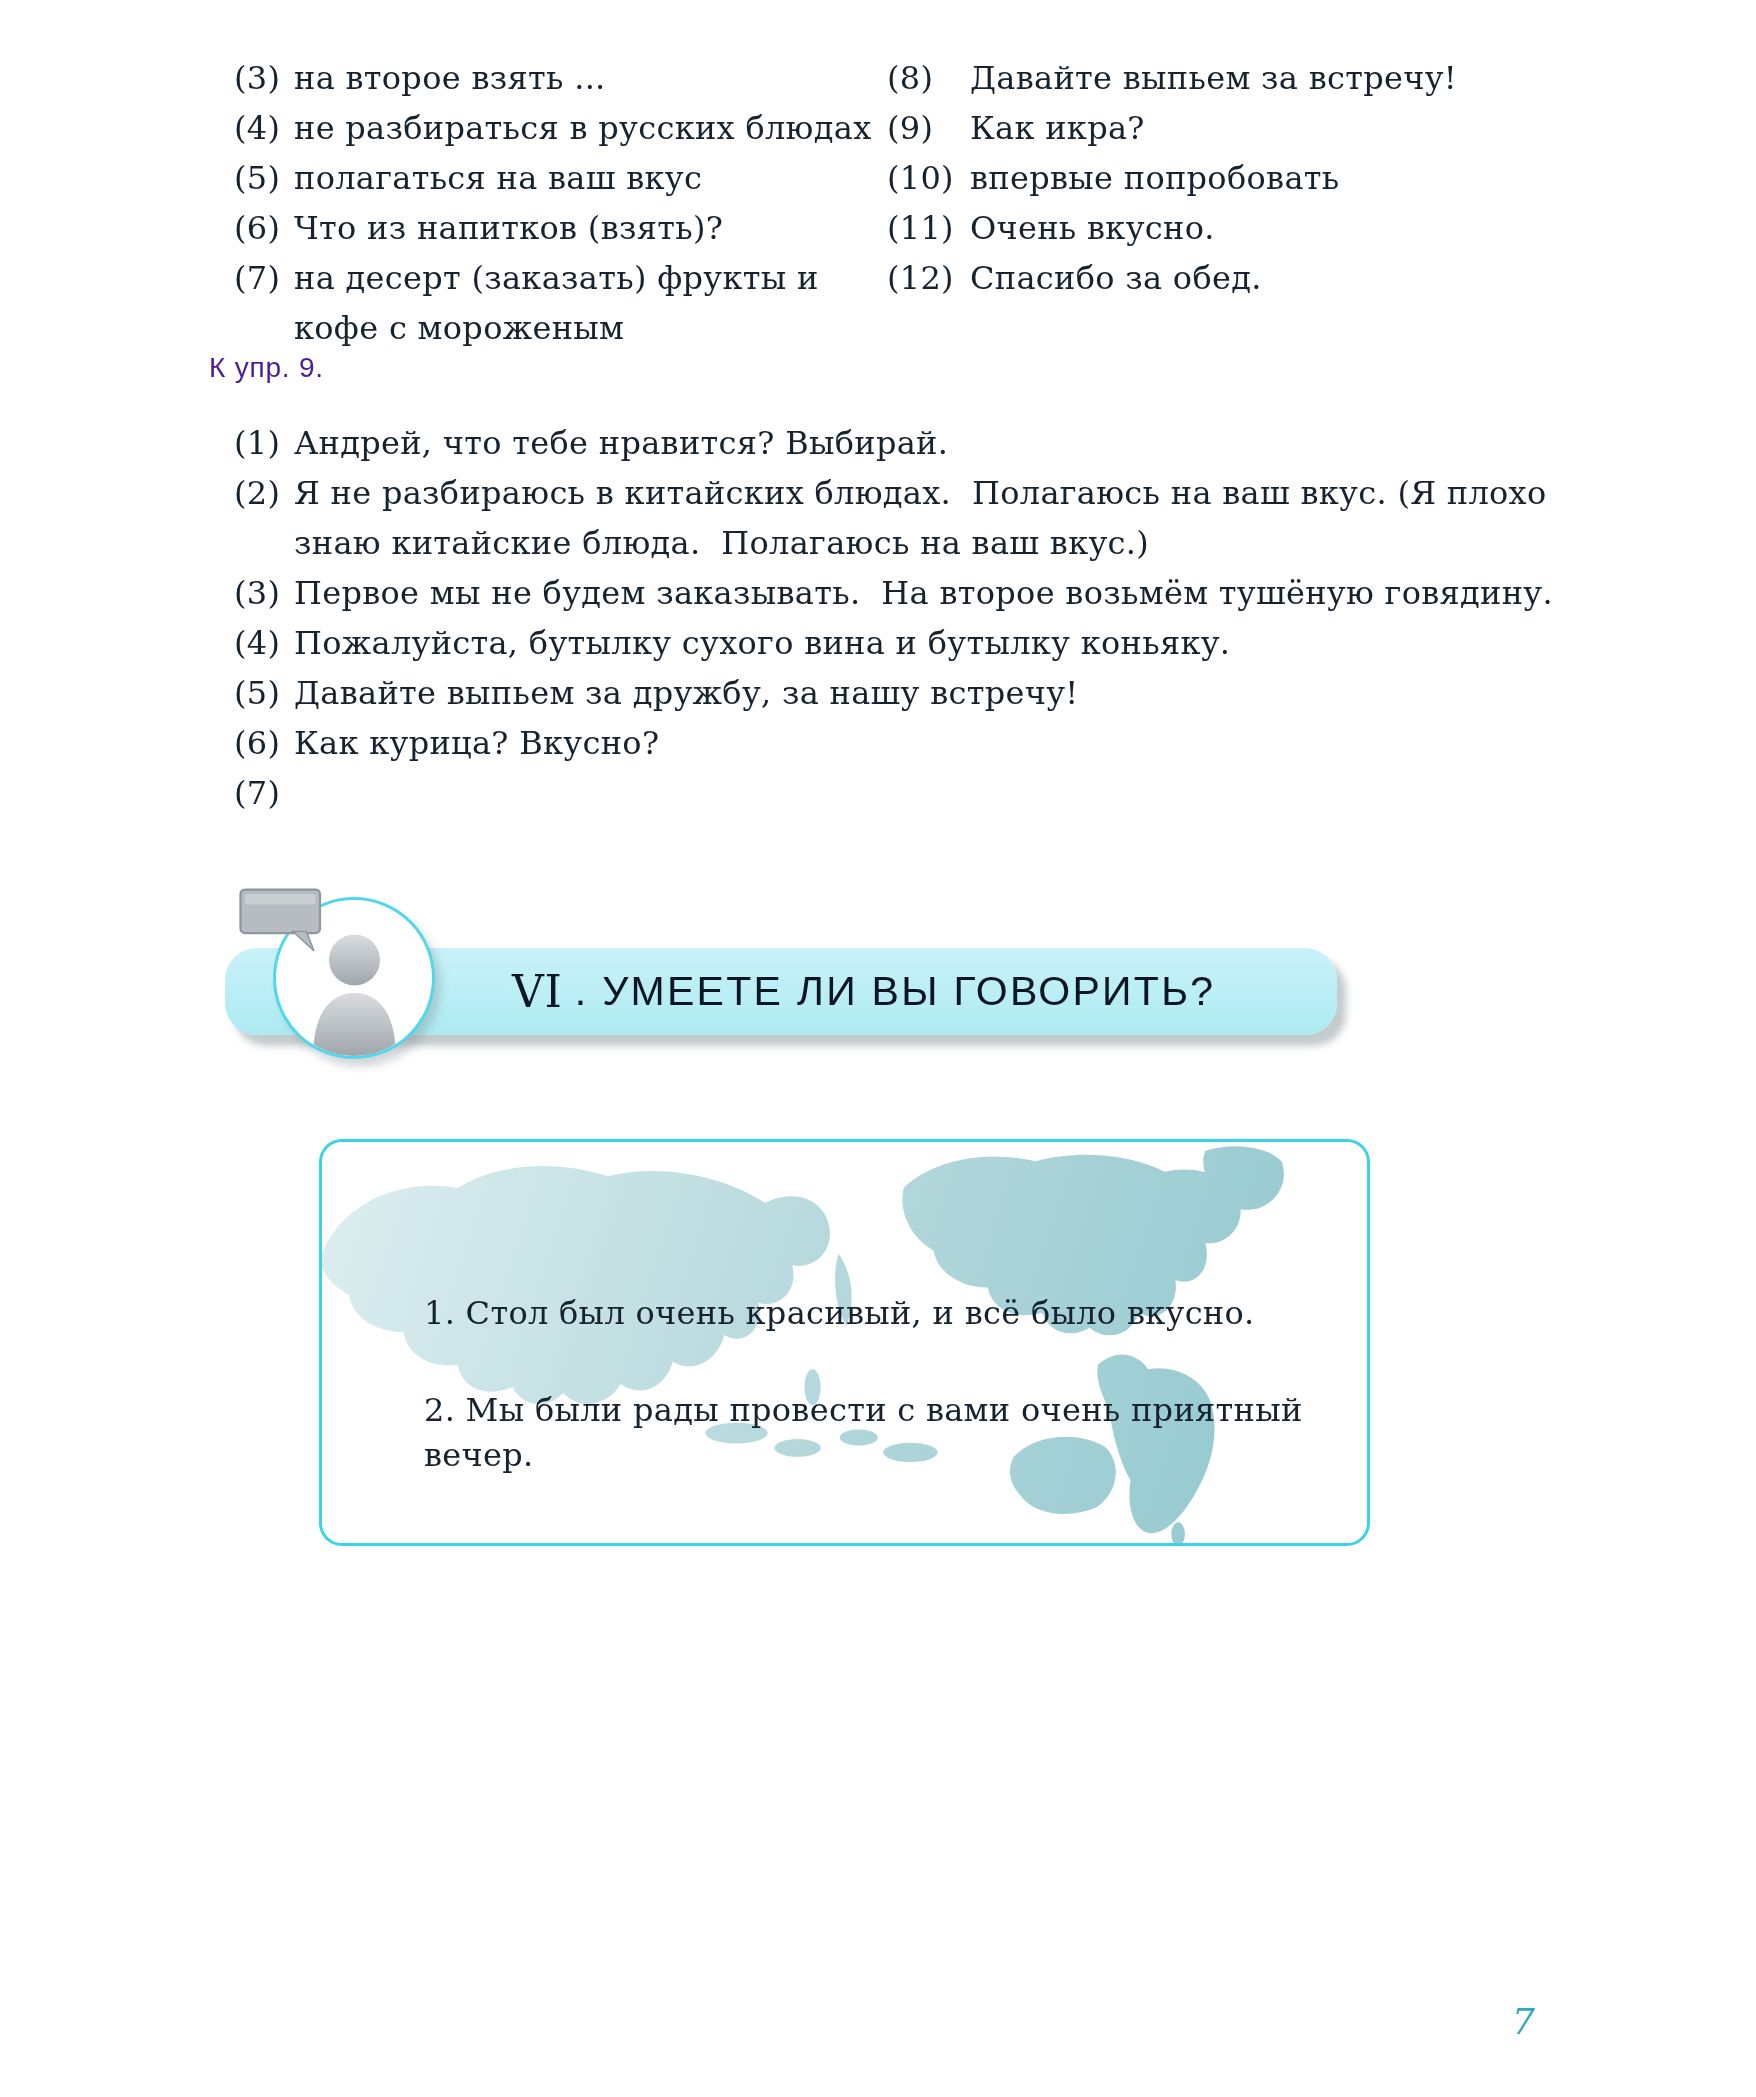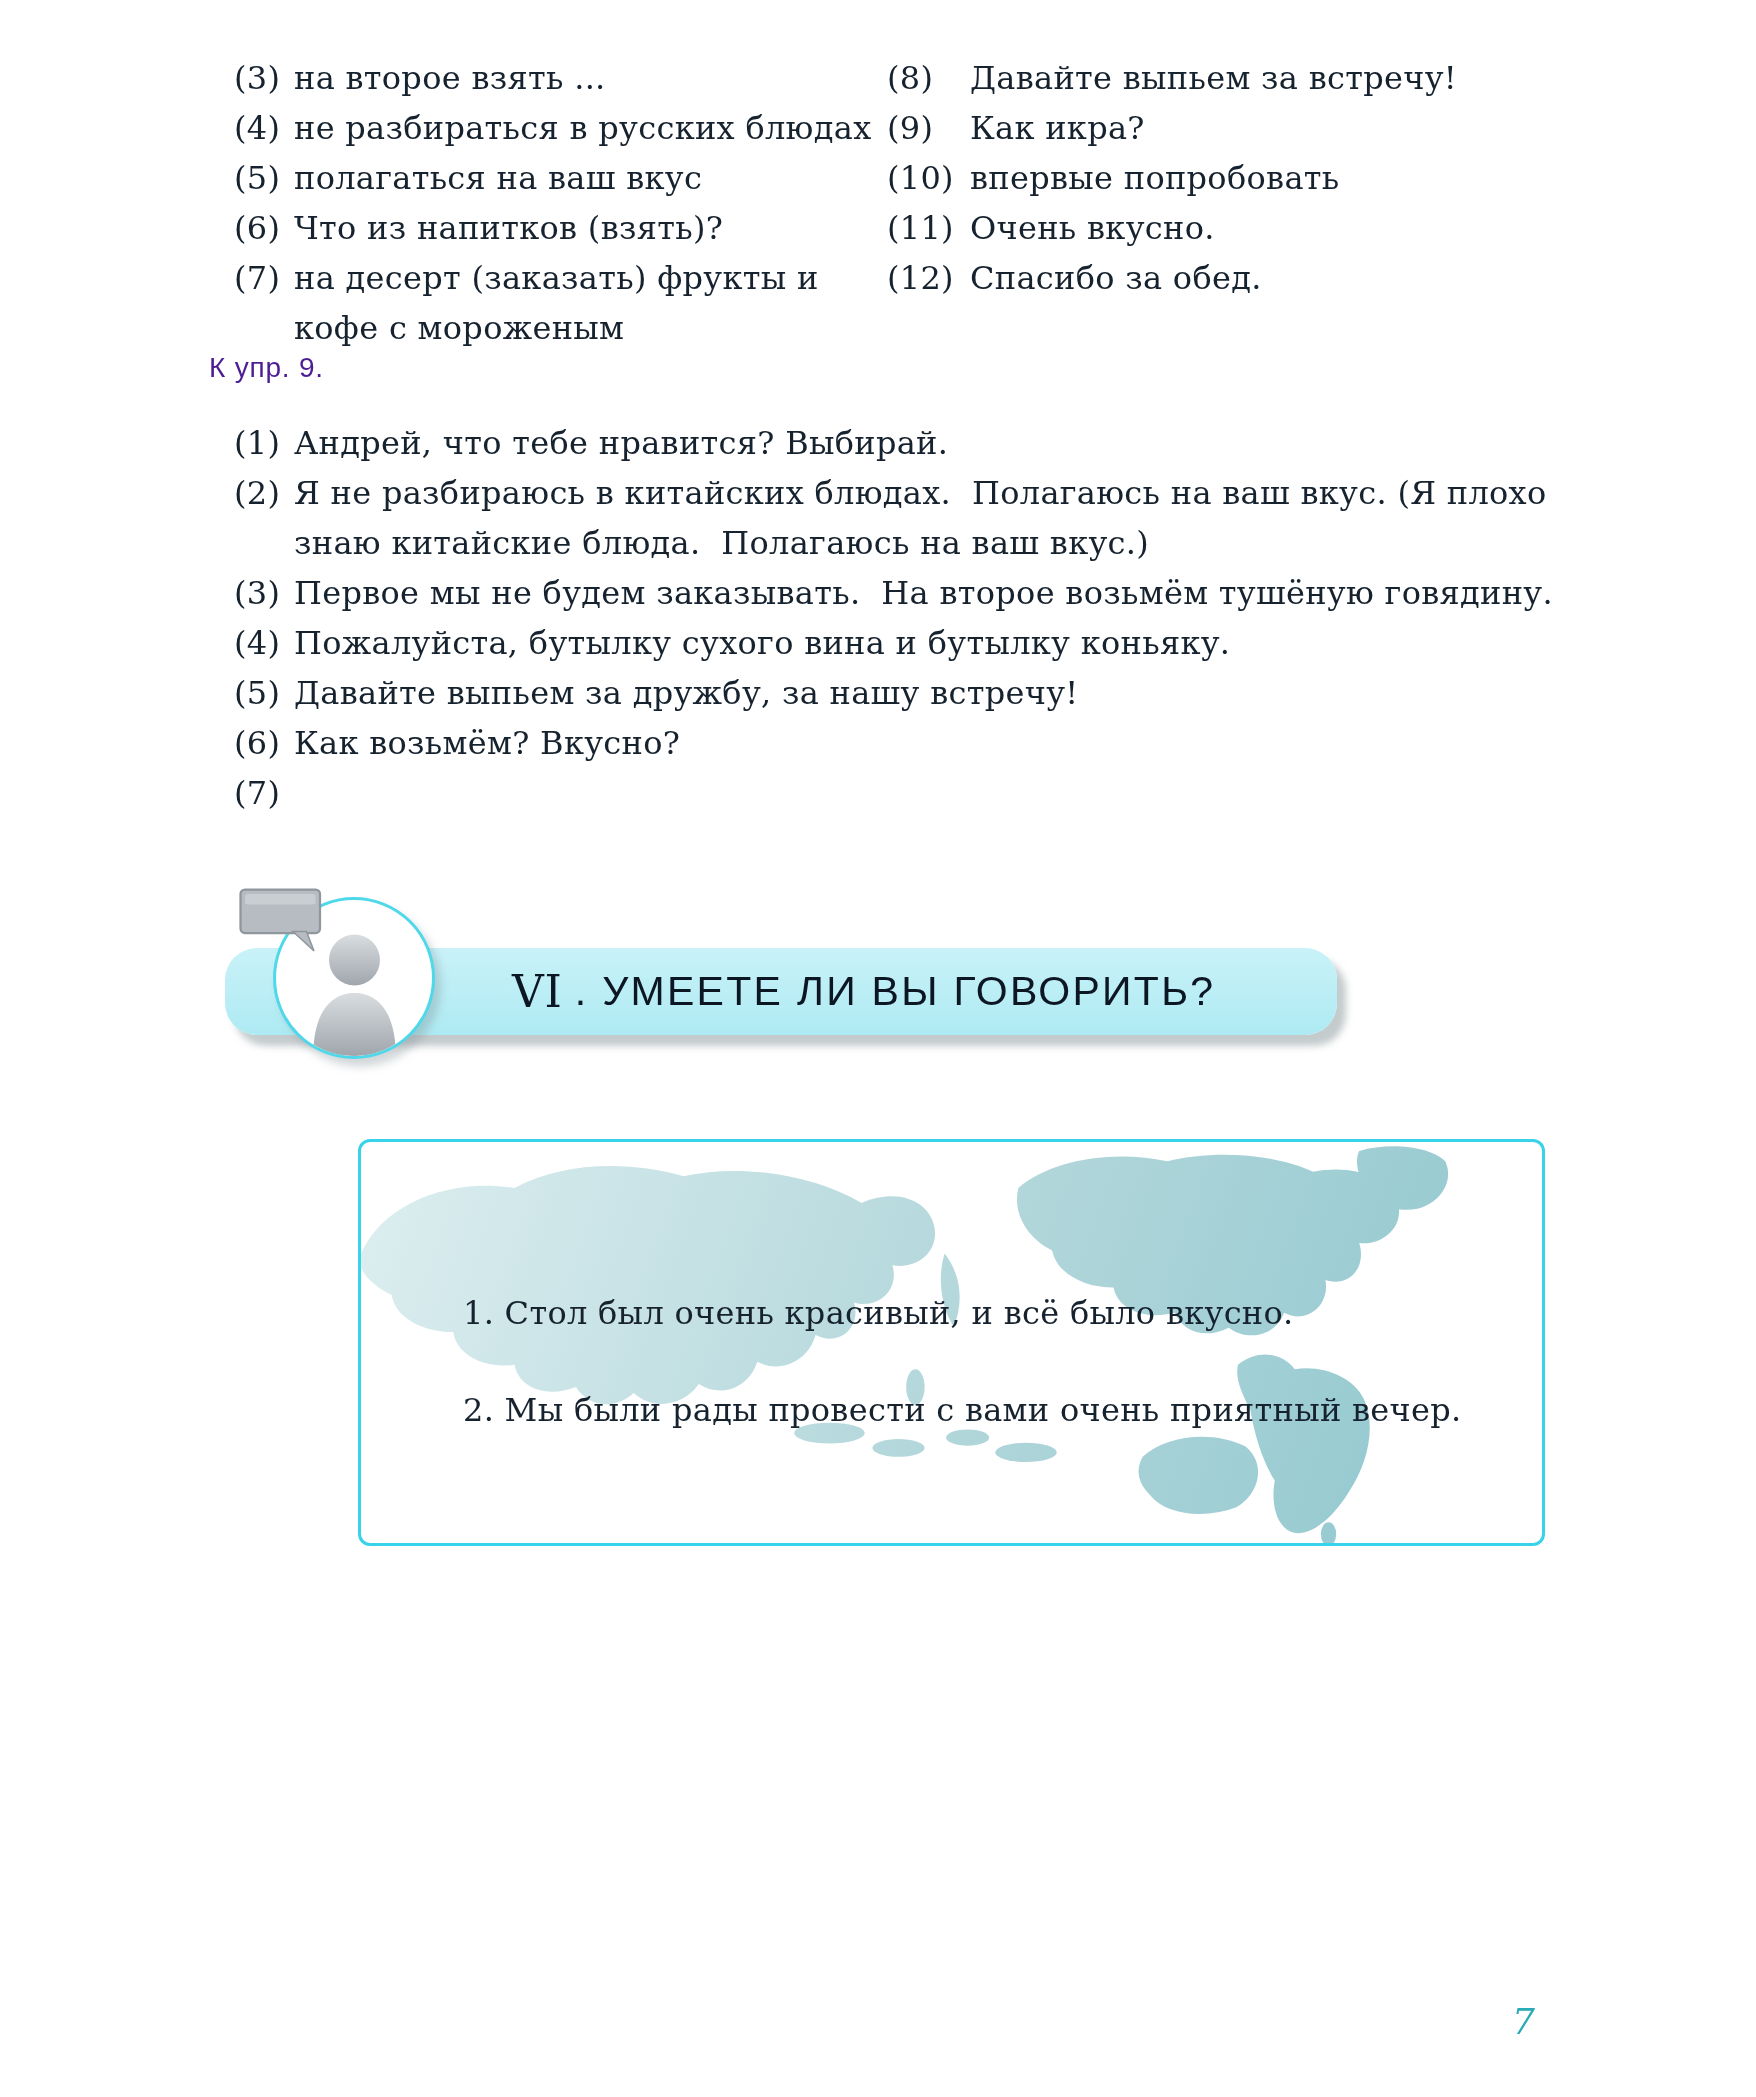--- a/index.html
+++ b/index.html
@@ -59,25 +59,24 @@
     background:#fff; border:3px solid #4fd8ea; border-radius:50%;
     z-index:3;
     box-shadow:6px 7.5px 9px rgba(125,140,145,0.35);
     display:flex; align-items:flex-end; justify-content:center;
     overflow:hidden;
   }
   .speech-bubble { position:absolute; left:239px; top:888px; z-index:4; }
 
   
   .speak-box {
-    position:absolute; left:319px; top:1139px; width:1187px; height:407px;
+    position:absolute; left:319px; top:1139px; width:1051px; height:407px;
     background:#fff;
-    border:3.8px solid #38d3e8; border-radius:12px;
+    border:3.8px solid #38d3e8; border-radius:23px;
     overflow:hidden;
-    margin-left:39px;
   }
   .speak-box .map { position:absolute; inset:0; width:100%; height:100%; }
   .speak-line {
     position:absolute; left:102px;
     font-size:32px; line-height:45px; letter-spacing:0.3px;
     color:#16222e; z-index:2; white-space:pre-wrap;
   }
   .speak-line.l1 { top:149px; }
   .speak-line.l2 { top:246px; }
 
@@ -157,21 +156,21 @@
     <div class="li">
       <span class="num">(4)</span>
       <span class="txt">Пожалуйста, бутылку сухого вина и бутылку коньяку.</span>
     </div>
     <div class="li">
       <span class="num">(5)</span>
       <span class="txt">Давайте выпьем за дружбу, за нашу встречу!</span>
     </div>
     <div class="li">
       <span class="num">(6)</span>
-      <span class="txt">Как возьмём? Вкусно?</span>
+      <span class="txt">Как курица? Вкусно?</span>
     </div>
     <div class="li">
       <span class="num">(7)</span>
     </div>
   </div>
 
   <div class="banner">
     <div class="banner-title">
       <span class="roman">VI</span>
       <span class="label">.  УМЕЕТЕ ЛИ ВЫ ГОВОРИТЬ?</span>

